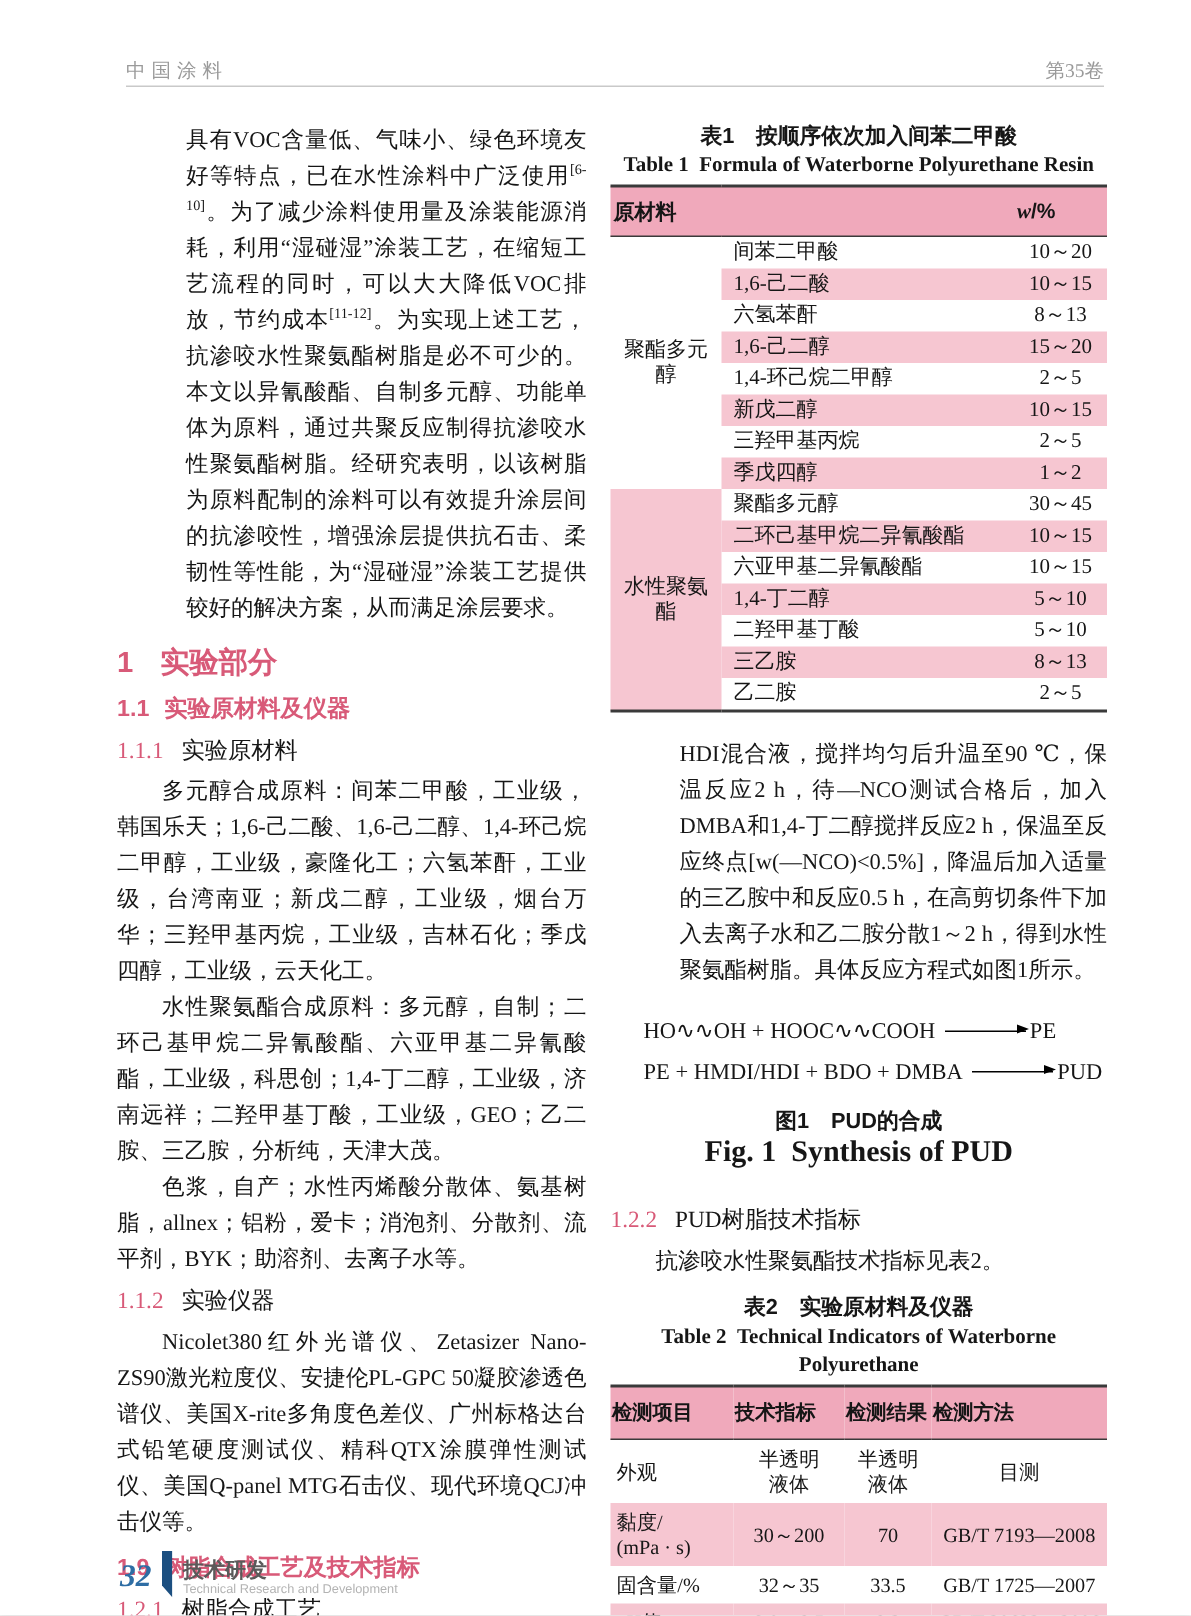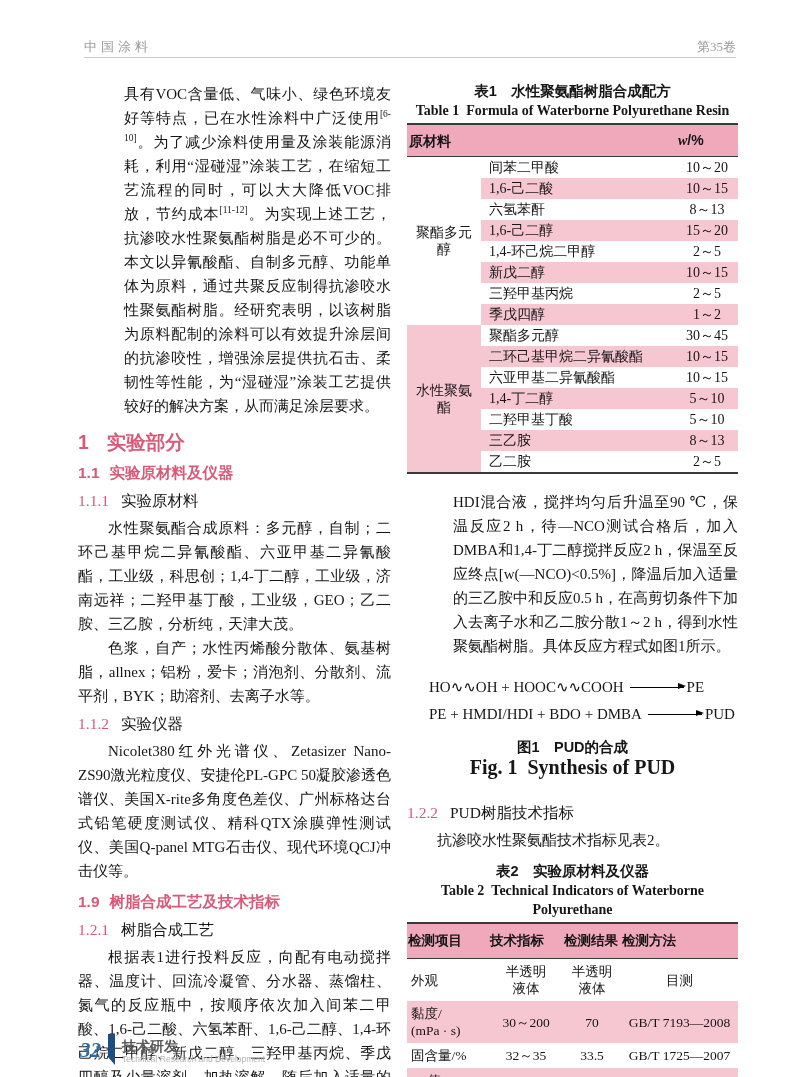--- a/index.html
+++ b/index.html
@@ -104,38 +104,39 @@
 
   <div class="col col-left">
     <p class="no-indent"><span>具有VOC含量低、气味小、绿色环境友好等特点，已在水性涂料中广泛使用</span><sup>[6-10]</sup><span>。为了减少涂料使用量及涂装能源消耗，利用“湿碰湿”涂装工艺，在缩短工艺流程的同时，可以大大降低VOC排放，节约成本</span><sup>[11-12]</sup><span>。为实现上述工艺，抗渗咬水性聚氨酯树脂是必不可少的。本文以异氰酸酯、自制多元醇、功能单体为原料，通过共聚反应制得抗渗咬水性聚氨酯树脂。经研究表明，以该树脂为原料配制的涂料可以有效提升涂层间的抗渗咬性，增强涂层提供抗石击、柔韧性等性能，为“湿碰湿”涂装工艺提供较好的解决方案，从而满足涂层要求。</span></p>
 
     <div class="h1"><span class="hnum">1</span><span>实验部分</span></div>
 
     <div class="h2"><span class="hnum">1.1</span><span>实验原材料及仪器</span></div>
 
     <div class="h3"><span class="hnum">1.1.1</span><span>实验原材料</span></div>
 
+    <p>多元醇合成原料：间苯二甲酸，工业级，韩国乐天；1,6-己二酸、1,6-己二醇、1,4-环己烷二甲醇，工业级，豪隆化工；六氢苯酐，工业级，台湾南亚；新戊二醇，工业级，烟台万华；三羟甲基丙烷，工业级，吉林石化；季戊四醇，工业级，云天化工。</p>
     <p>水性聚氨酯合成原料：多元醇，自制；二环己基甲烷二异氰酸酯、六亚甲基二异氰酸酯，工业级，科思创；1,4-丁二醇，工业级，济南远祥；二羟甲基丁酸，工业级，GEO；乙二胺、三乙胺，分析纯，天津大茂。</p>
     <p>色浆，自产；水性丙烯酸分散体、氨基树脂，allnex；铝粉，爱卡；消泡剂、分散剂、流平剂，BYK；助溶剂、去离子水等。</p>
 
     <div class="h3"><span class="hnum">1.1.2</span><span>实验仪器</span></div>
 
     <p>Nicolet380红外光谱仪、Zetasizer Nano-ZS90激光粒度仪、安捷伦PL-GPC 50凝胶渗透色谱仪、美国X-rite多角度色差仪、广州标格达台式铅笔硬度测试仪、精科QTX涂膜弹性测试仪、美国Q-panel MTG石击仪、现代环境QCJ冲击仪等。</p>
 
     <div class="h2"><span class="hnum">1.9</span><span>树脂合成工艺及技术指标</span></div>
 
     <div class="h3"><span class="hnum">1.2.1</span><span>树脂合成工艺</span></div>
 
     <p>根据表1进行投料反应，向配有电动搅拌器、温度计、回流冷凝管、分水器、蒸馏柱、氮气的反应瓶中，按顺序依次加入间苯二甲酸、1,6-己二酸、六氢苯酐、1,6-己二醇、1,4-环己烷二甲醇、新戊二醇、三羟甲基丙烷、季戊四醇及少量溶剂，加热溶解，随后加入适量的催化剂二丁基氧化锡。当温度达到110 ℃后，以每小时10 ℃进行升温，最终温度维持在210～220 ℃。随后多次取样测量酸值，当酸值小于5 mgKOH/g即为反应终点。对反应进行降温，脱除溶剂，制得聚酯多元醇。</p>
 
   </div>
 
   <div class="col col-right">
 
-    <p class="tbl-title-cn">表1　水性聚氨酯树脂合成配方</p>
+    <p class="tbl-title-cn">表1　按顺序依次加入间苯二甲酸</p>
     <p class="tbl-title-en">Table 1&nbsp;&nbsp;Formula of Waterborne Polyurethane Resin</p>
 
     <table class="t1">
       <thead>
         <tr>
           <th colspan="2">原材料</th>
           <th class="val-h"><i>w</i><span>/%</span></th>
         </tr>
       </thead>
       <tbody>

